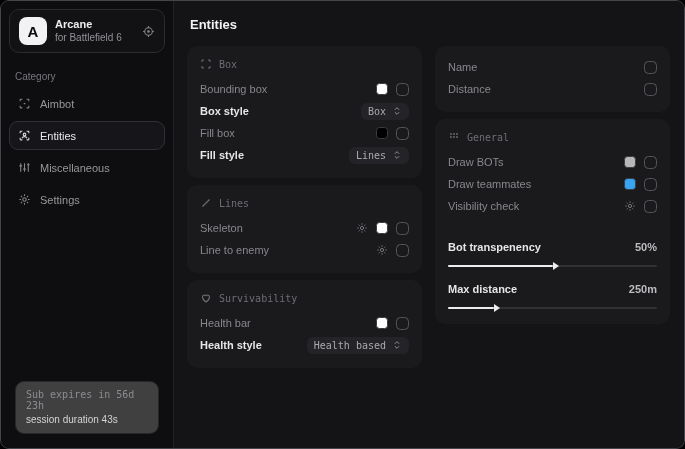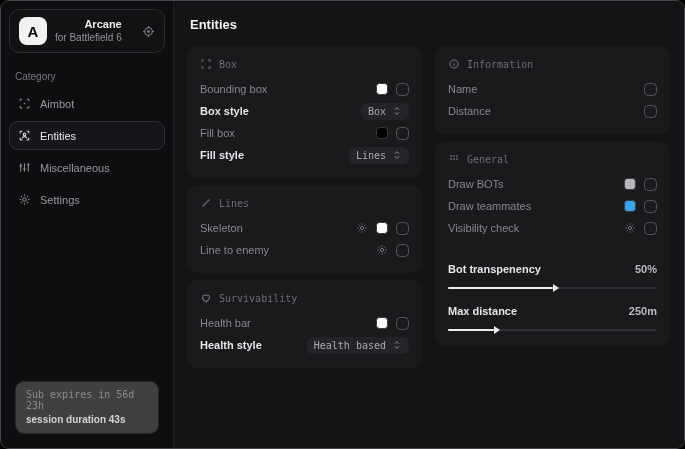--- a/index.html
+++ b/index.html
@@ -19,21 +19,21 @@
   }
   .logo-card{
     margin:8px; padding:7px 9px; border:1px solid #2c2c30; border-radius:10px;
     display:flex; align-items:center; gap:8px; background:#121214;
   }
   .logo-badge{
     width:28px; height:28px; border-radius:8px; background:#f2f2f4; color:#0a0a0a;
     font-weight:bold; font-size:15px; display:flex; align-items:center; justify-content:center;
     flex:0 0 28px;
   }
-  .logo-text{ line-height:1.25; min-width:0;text-align:right; }
+  .logo-text{ line-height:1.25; min-width:0; }
   .app-name{ color:#ececee; font-size:11px; font-weight:700; }
   .app-sub{ color:#929298; font-size:10px; }
   .logo-action{ margin-left:auto; color:#86868c; display:flex; }
 
   .category-label{ margin:10px 14px 4px; color:#77777d; font-size:10px; }
 
   .nav{ display:flex; flex-direction:column; }
   .nav-item{
     margin:3px 8px 0; padding:7px 8px; border:1px solid transparent; border-radius:9px;
     display:flex; align-items:center; gap:9px; color:#97979d; font-size:11px; cursor:pointer;
@@ -41,21 +41,21 @@
   .nav-item .nv-icon{ display:flex; color:#85858b; }
   .nav-item.active{ background:#16161a; border-color:#303036; color:#eaeaec; }
   .nav-item.active .nv-icon{ color:#d8d8dc; }
 
   .sidebar-spacer{ flex:1; }
   .footer-card{
     margin:14px; padding:7px 10px 8px; border:1px solid #27272b; border-radius:9px;
     background:#404040;
   }
   .footer-expiry{ font-family:"DejaVu Sans Mono", monospace; font-size:10px; color:#8b8b91; }
-  .footer-session{ margin-top:3px; font-size:10px; font-weight:700; color:#d3d3d6; }
+  .footer-session{ margin-top:3px; font-size:10px; font-weight:400; color:#d3d3d6; }
 
   
   .main{ flex:1; background:#141416; padding:14px 14px 14px 13px; overflow:hidden; }
   .page-title{ color:#f2f2f4; font-size:13px; font-weight:700; margin:2px 0 14px 3px; }
   .columns{ display:flex; gap:13px; align-items:flex-start; }
   .col{ width:236px; display:flex; flex-direction:column; gap:7px; }
 
   .card{ background:#1a1a1d; border-radius:10px; padding:10px 13px 12px; }
   .card-header{
     display:flex; align-items:center; gap:7px; color:#6d6d74;
@@ -296,30 +296,20 @@
                 </svg>
               </span>
             </span>
           </div>
         </section>
       </div>
 
       <div class="col">
 
         <section class="card">
-          <div class="card-header">
-            <span class="hd-icon">
-              <svg width="12" height="12" viewBox="0 0 24 24" fill="none" stroke="currentColor" stroke-width="2.2">
-                <circle cx="12" cy="12" r="8"></circle>
-                  <path d="M12 11v5"></path>
-                  <circle cx="12" cy="7.5" r="0.8" fill="currentColor" stroke="none"></circle>
-              </svg>
-            </span>
-            <span>Information</span>
-          </div>
 
           <div class="row">
             <span class="row-label">Name</span>
             <span class="controls">
               <span class="checkbox"></span>
             </span>
           </div>
 
           <div class="row">
             <span class="row-label">Distance</span>

